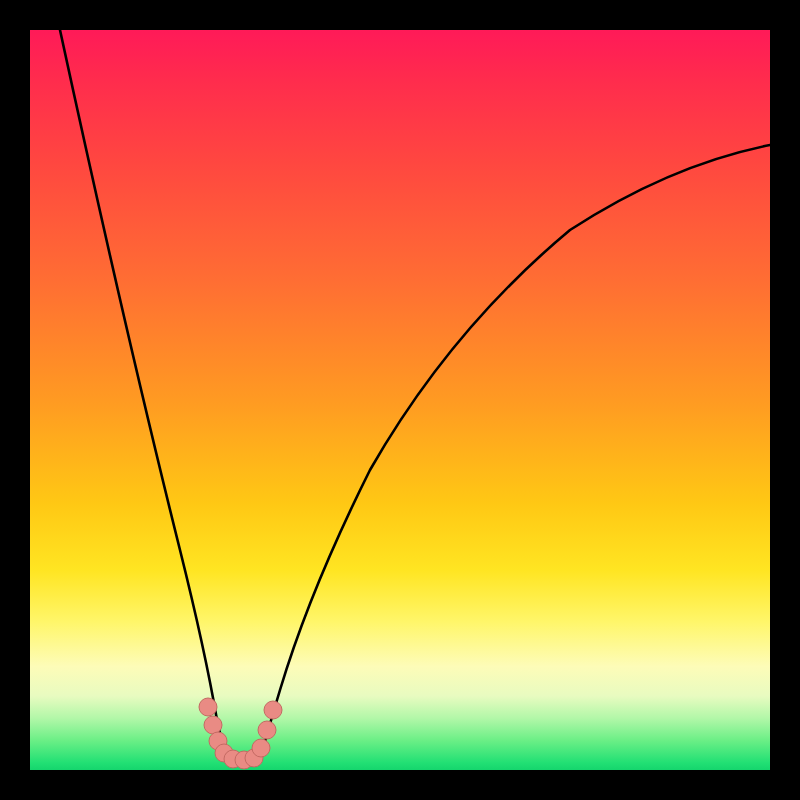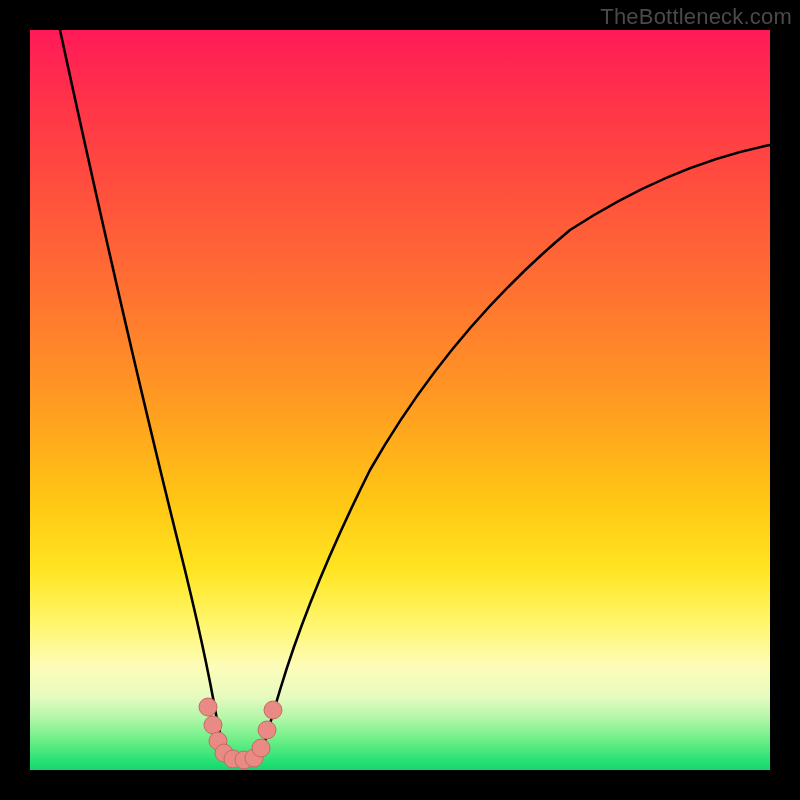--- a/index.html
+++ b/index.html
@@ -90,14 +90,13 @@
         <circle cx="194" cy="723" r="9"></circle>
         <circle cx="203" cy="729" r="9"></circle>
         <circle cx="214" cy="730" r="9"></circle>
         <circle cx="224" cy="728" r="9"></circle>
         <circle cx="231" cy="718" r="9"></circle>
         <circle cx="237" cy="700" r="9"></circle>
         <circle cx="243" cy="680" r="9"></circle>
       </g>
     </svg>
   </div>
-  <div class="watermark">TheBottleneck.com</div>
 </div>
 
 </body></html>

